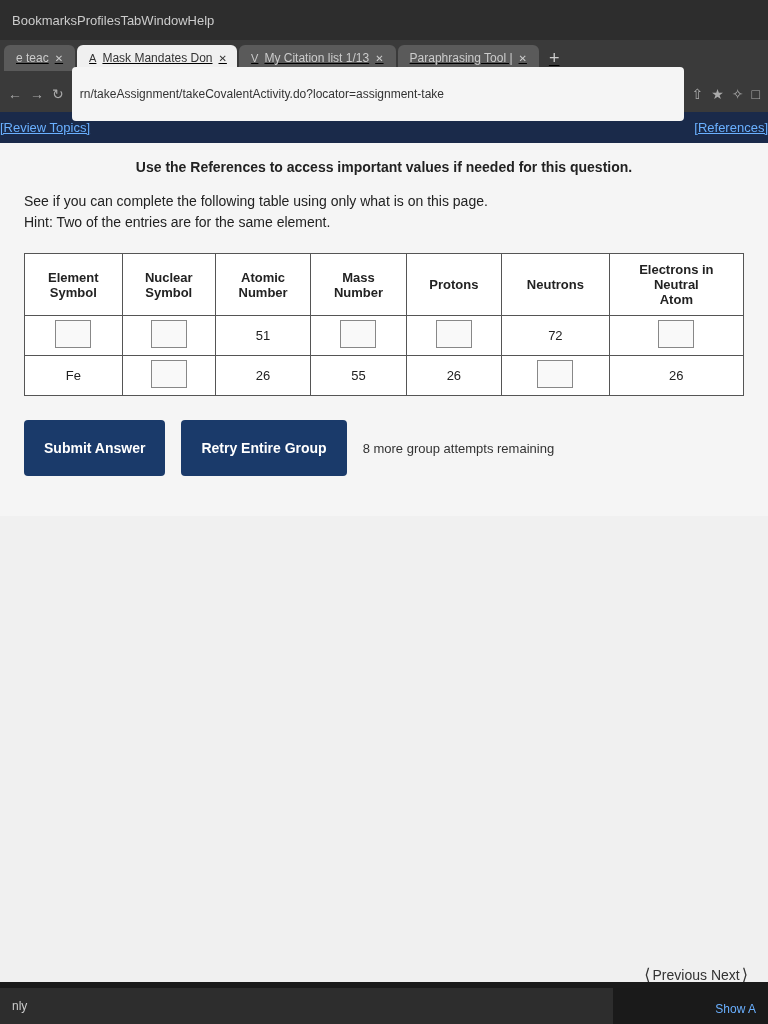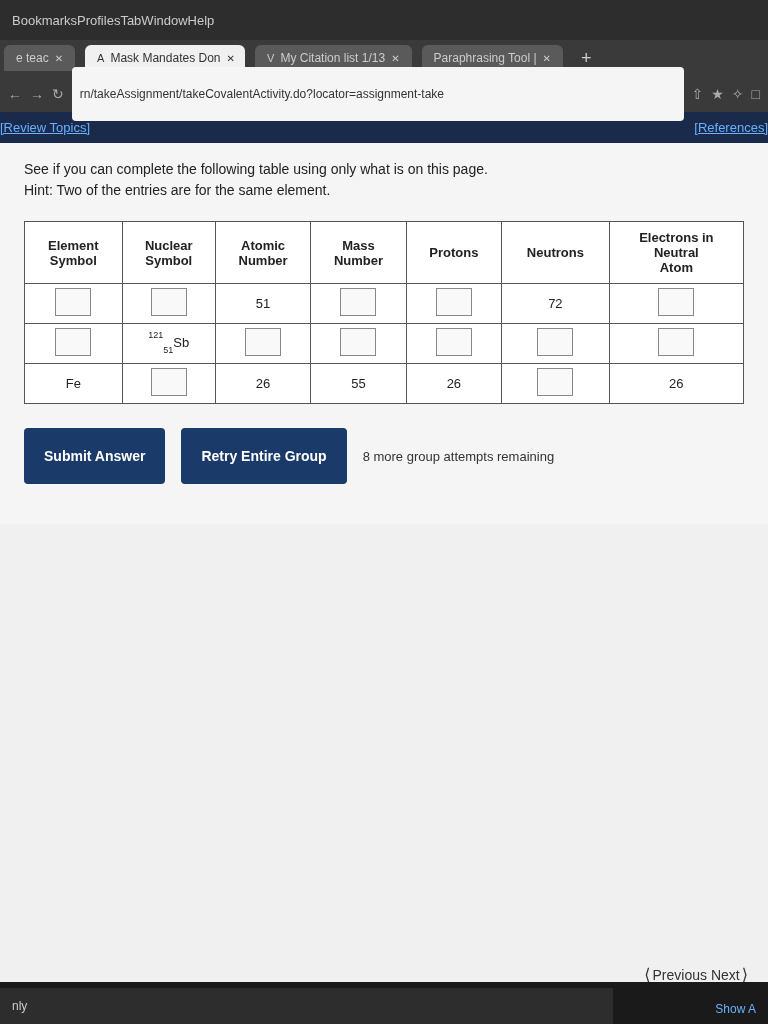--- a/index.html
+++ b/index.html
@@ -26,21 +26,22 @@
       cursor: pointer;
       color: #ccc;
     }
 
     .tab-bar {
       background: #3a3a3a;
       display: flex;
       align-items: center;
       height: 36px;
       padding: 0 4px;
-      gap: 10px;
+      gap: 2px;
+      text-decoration: underline;
     }
     .tab {
       background: #5a5a5a;
       color: #ccc;
       padding: 6px 12px;
       border-radius: 6px 6px 0 0;
       font-size: 12px;
       display: flex;
       align-items: center;
       gap: 6px;
@@ -311,20 +312,21 @@
 
 <div class="page-content">
 
   <div class="page-toolbar">
     <span class="toolbar-link">[Review Topics]</span>
     <span class="toolbar-link">[References]</span>
   </div>
 
   <div class="page-body">
 
+    <p class="instruction-bold">Use the References to access important values if needed for this question.</p>
 
     <p class="intro-text">
       <span>See if you can complete the following table using only what is on this page.</span><br>
       <span>Hint: Two of the entries are for the same element.</span>
     </p>
 
     <table class="element-table">
       <thead>
         <tr>
           <th>Element<br>Symbol</th>
@@ -355,45 +357,20 @@
             <span class="cell-box"></span>
           </td>
           <td>
             <span class="cell-value">72</span>
           </td>
           <td>
             <span class="cell-box"></span>
           </td>
         </tr>
 
-        <tr>
-          <td>
-            <span class="cell-box"></span>
-          </td>
-          <td>
-            <span class="nuclear-symbol">
-              <sup>121</sup><sub>51</sub>Sb
-            </span>
-          </td>
-          <td>
-            <span class="cell-box"></span>
-          </td>
-          <td>
-            <span class="cell-box"></span>
-          </td>
-          <td>
-            <span class="cell-box"></span>
-          </td>
-          <td>
-            <span class="cell-box"></span>
-          </td>
-          <td>
-            <span class="cell-box"></span>
-          </td>
-        </tr>
 
         <tr>
           <td>
             <span class="cell-value">Fe</span>
           </td>
           <td>
             <span class="cell-box"></span>
           </td>
           <td>
             <span class="cell-value">26</span>

